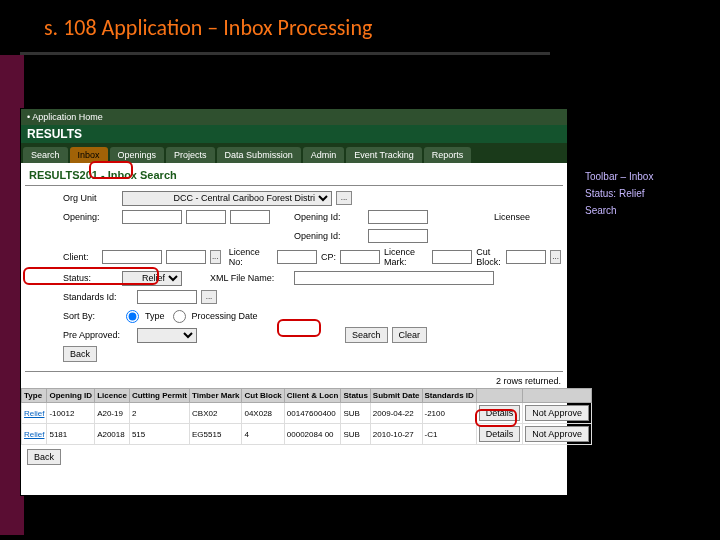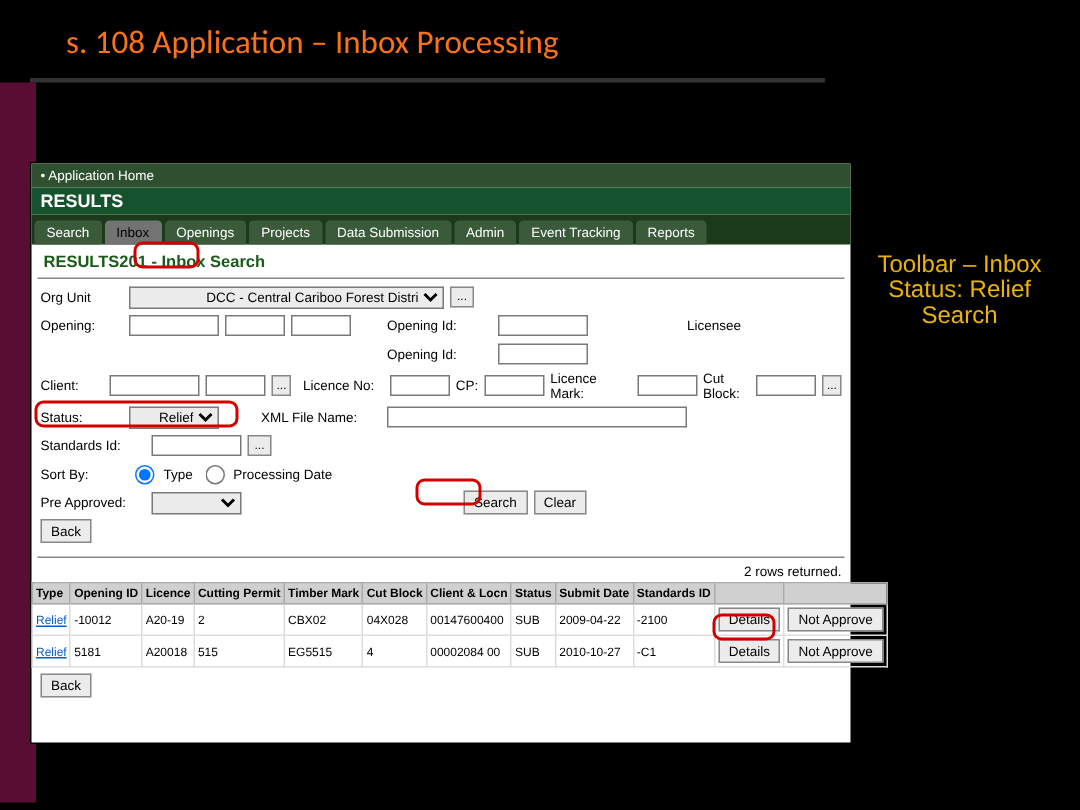--- a/index.html
+++ b/index.html
@@ -69,21 +69,21 @@
   }
   .toolbar-tab {
     background: #3a5a3a;
     color: #fff;
     font-size: 9px;
     padding: 3px 8px;
     border-radius: 3px 3px 0 0;
     cursor: pointer;
   }
   .toolbar-tab.active {
-    background: #737373;
+    background: #a16207;
     color: #000;
   }
   .page-title {
     color: #1a5a1a;
     font-weight: bold;
     font-size: 11px;
     padding: 6px 8px 2px 8px;
   }
   .divider {
     border-top: 1px solid #888;
@@ -93,20 +93,21 @@
     padding: 2px 6px 4px 6px;
     font-size: 9px;
     color: #000;
   }
   .form-row {
     display: flex;
     align-items: center;
     margin-bottom: 3px;
     gap: 4px;
     min-height: 16px;
+    margin-left: 36px;
   }
   .lbl { display: inline-block; }
   .lbl.w55 { width: 55px; }
   .lbl.w60 { width: 60px; padding-left: 42px; }
   .lbl.w70 { width: 70px; }
   .lbl.w80 { width: 80px; }
   .inp {
     border: 1px solid #7a7a7a;
     height: 14px;
     background: #fff;
@@ -147,24 +148,23 @@
   .highlight-red {
     border: 2px solid #d00000;
     border-radius: 6px;
     position: absolute;
     pointer-events: none;
   }
   .notes {
     position: absolute;
     top: 168px;
     left: 585px;
-    color: #eab308;
-    font-size: 16px;
+    color: #c4b5fd;
+    font-size: 10px;
     line-height: 17px;
-    text-align: center;
   }
   .results-count {
     text-align: right;
     font-size: 9px;
     padding: 2px 6px;
   }
   table.data {
     width: 100%;
     border-collapse: collapse;
     font-size: 8px;

